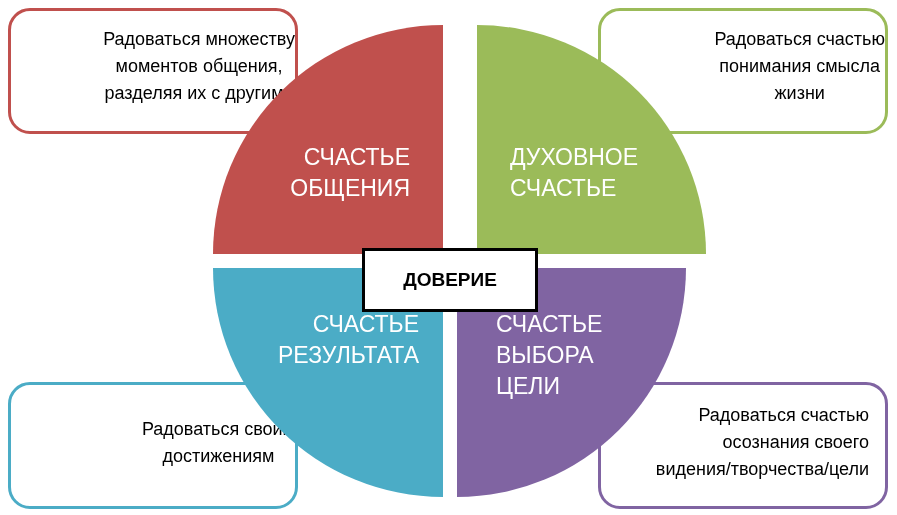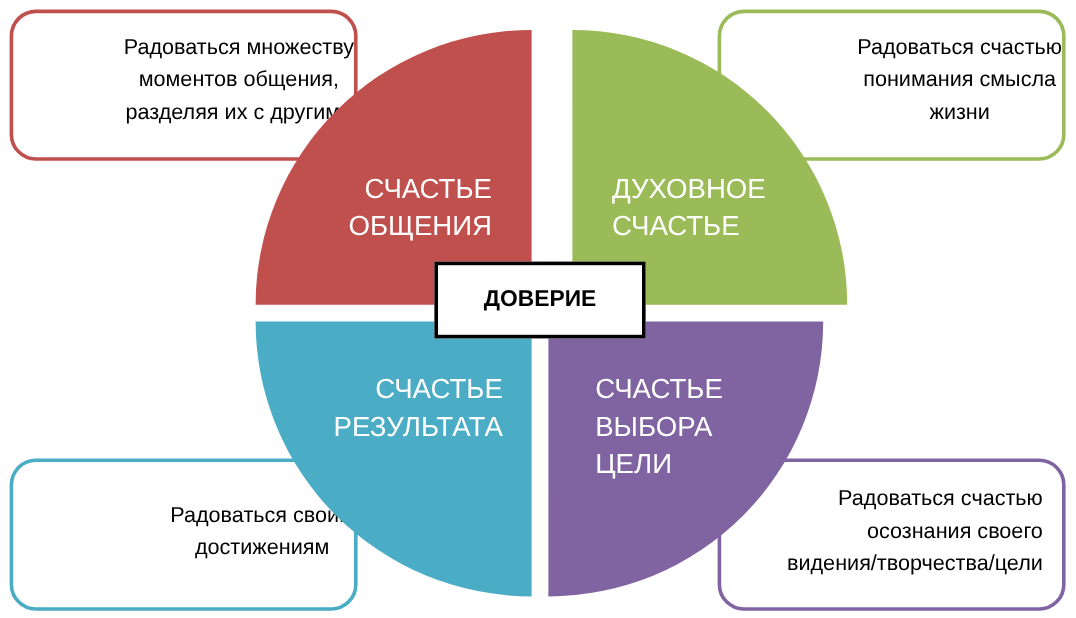--- a/index.html
+++ b/index.html
@@ -12,21 +12,21 @@
       font-size: 18px; line-height: 27px; color: #000; text-align: center;
       white-space: pre-line;
     }
     .callout span { display: block; }
     .quad { position: absolute; width: 230px; height: 229px; text-decoration: underline; }
     .qlabel {
       position: absolute; color: #ffffff; font-size: 23px; line-height: 31px;
       white-space: pre-line;
     }
     .center-box {
-      position: absolute; left: 362px; top: 218px; width: 176px; height: 64px;
+      position: absolute; left: 362px; top: 248px; width: 176px; height: 64px;
       box-sizing: border-box; border: 3px solid #000; background: #fff;
       display: flex; align-items: center; justify-content: center;
       font-weight: bold; font-size: 19px; color: #000;
     }
   </style>
 </head>
 <body>
 
 <div class="callout" style="left:8px; top:8px; width:290px; height:126px; border-color:#c0504d; padding-bottom:10px;">
   <span style="margin-left:-25px;">Радоваться множеству

